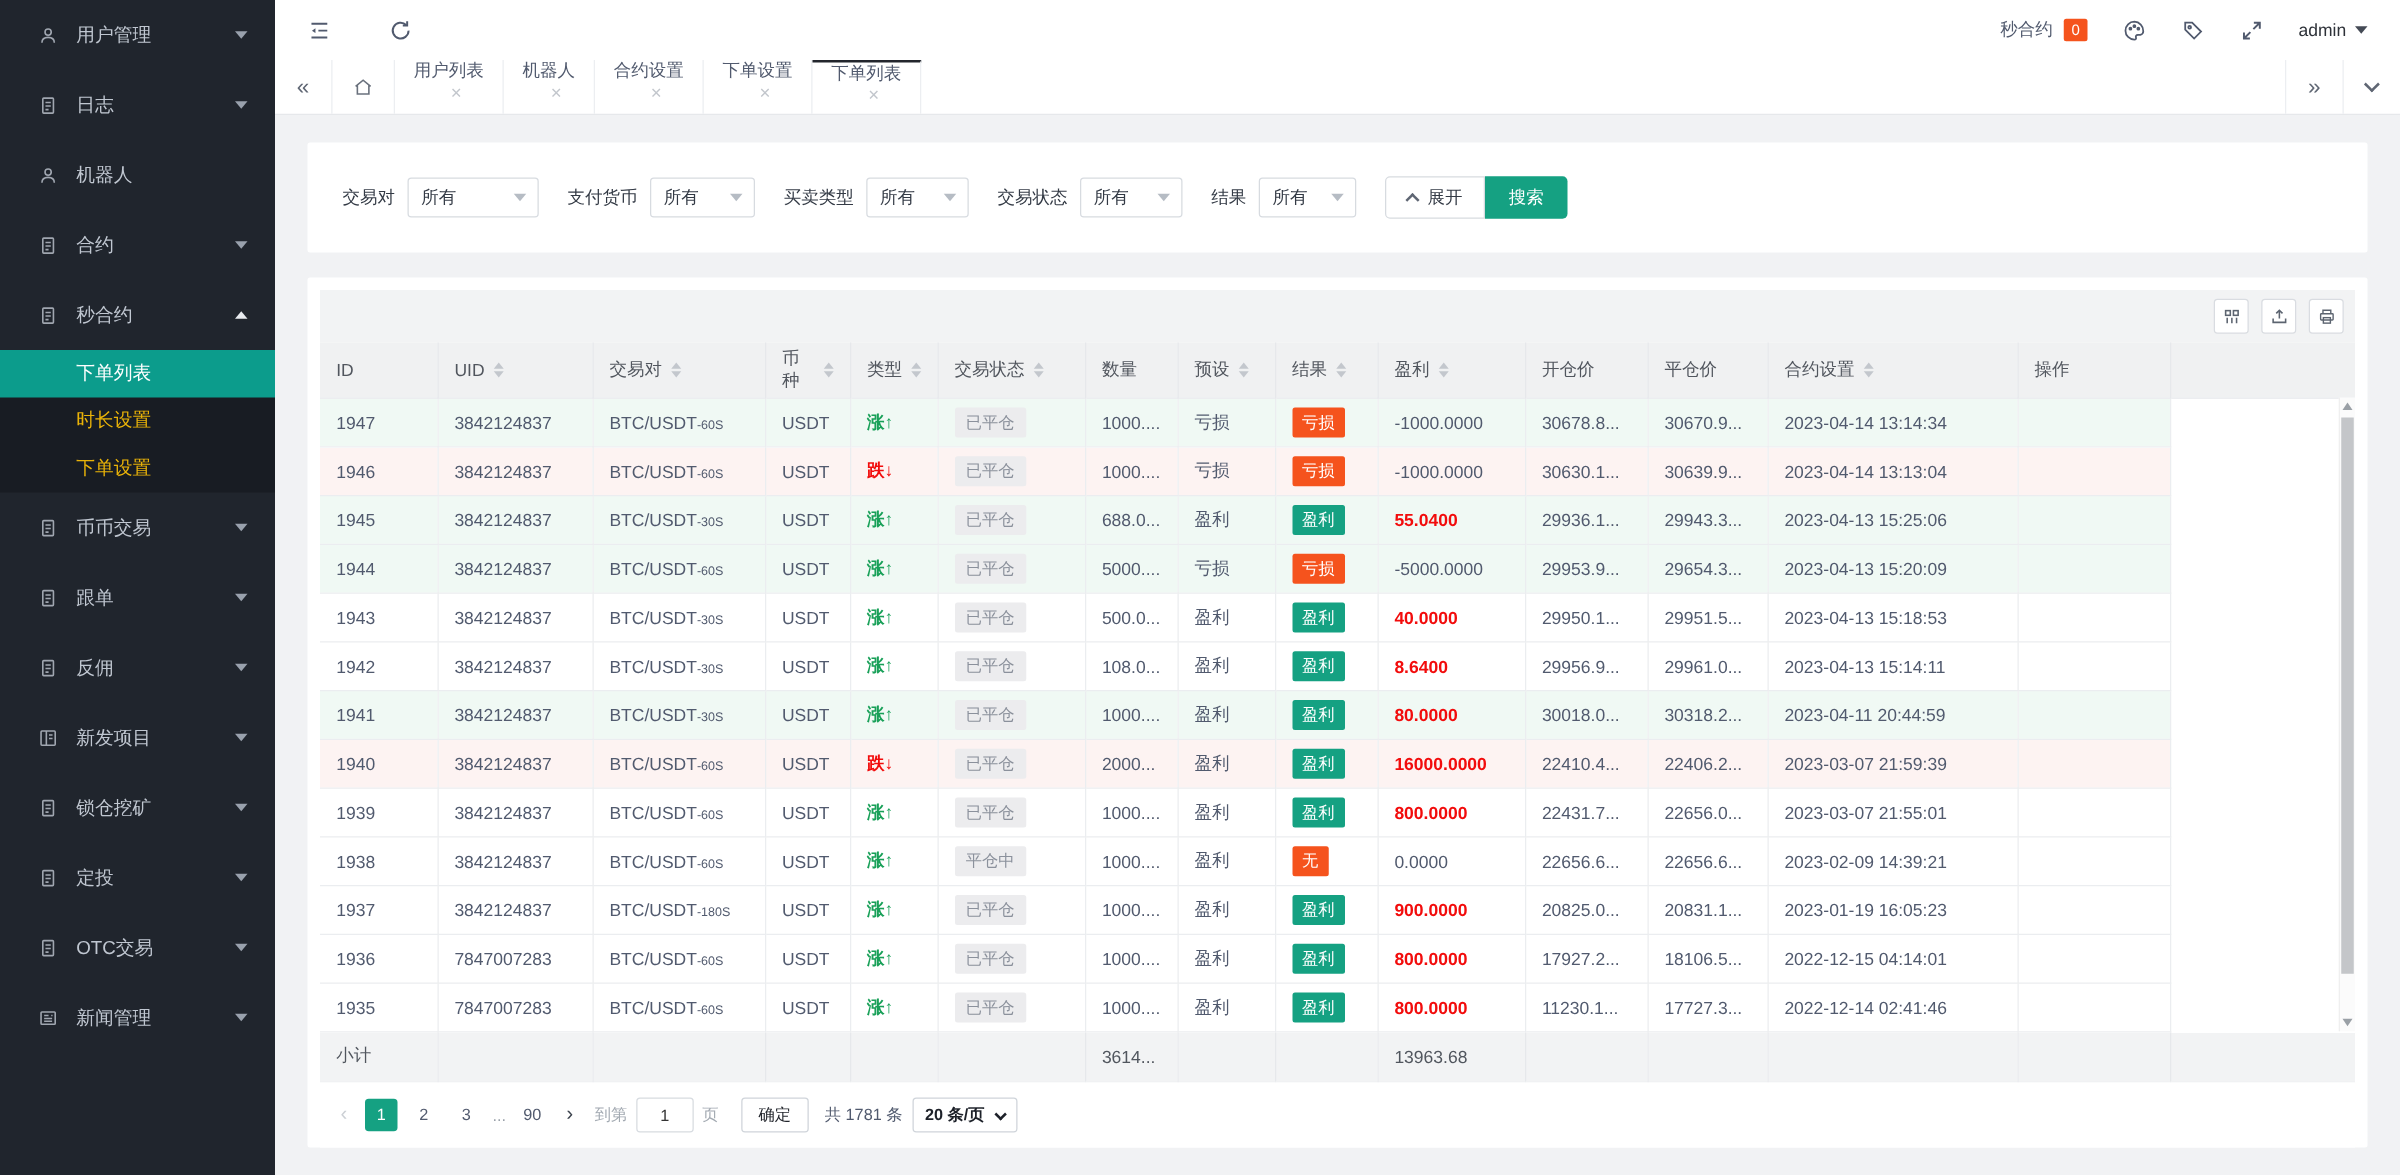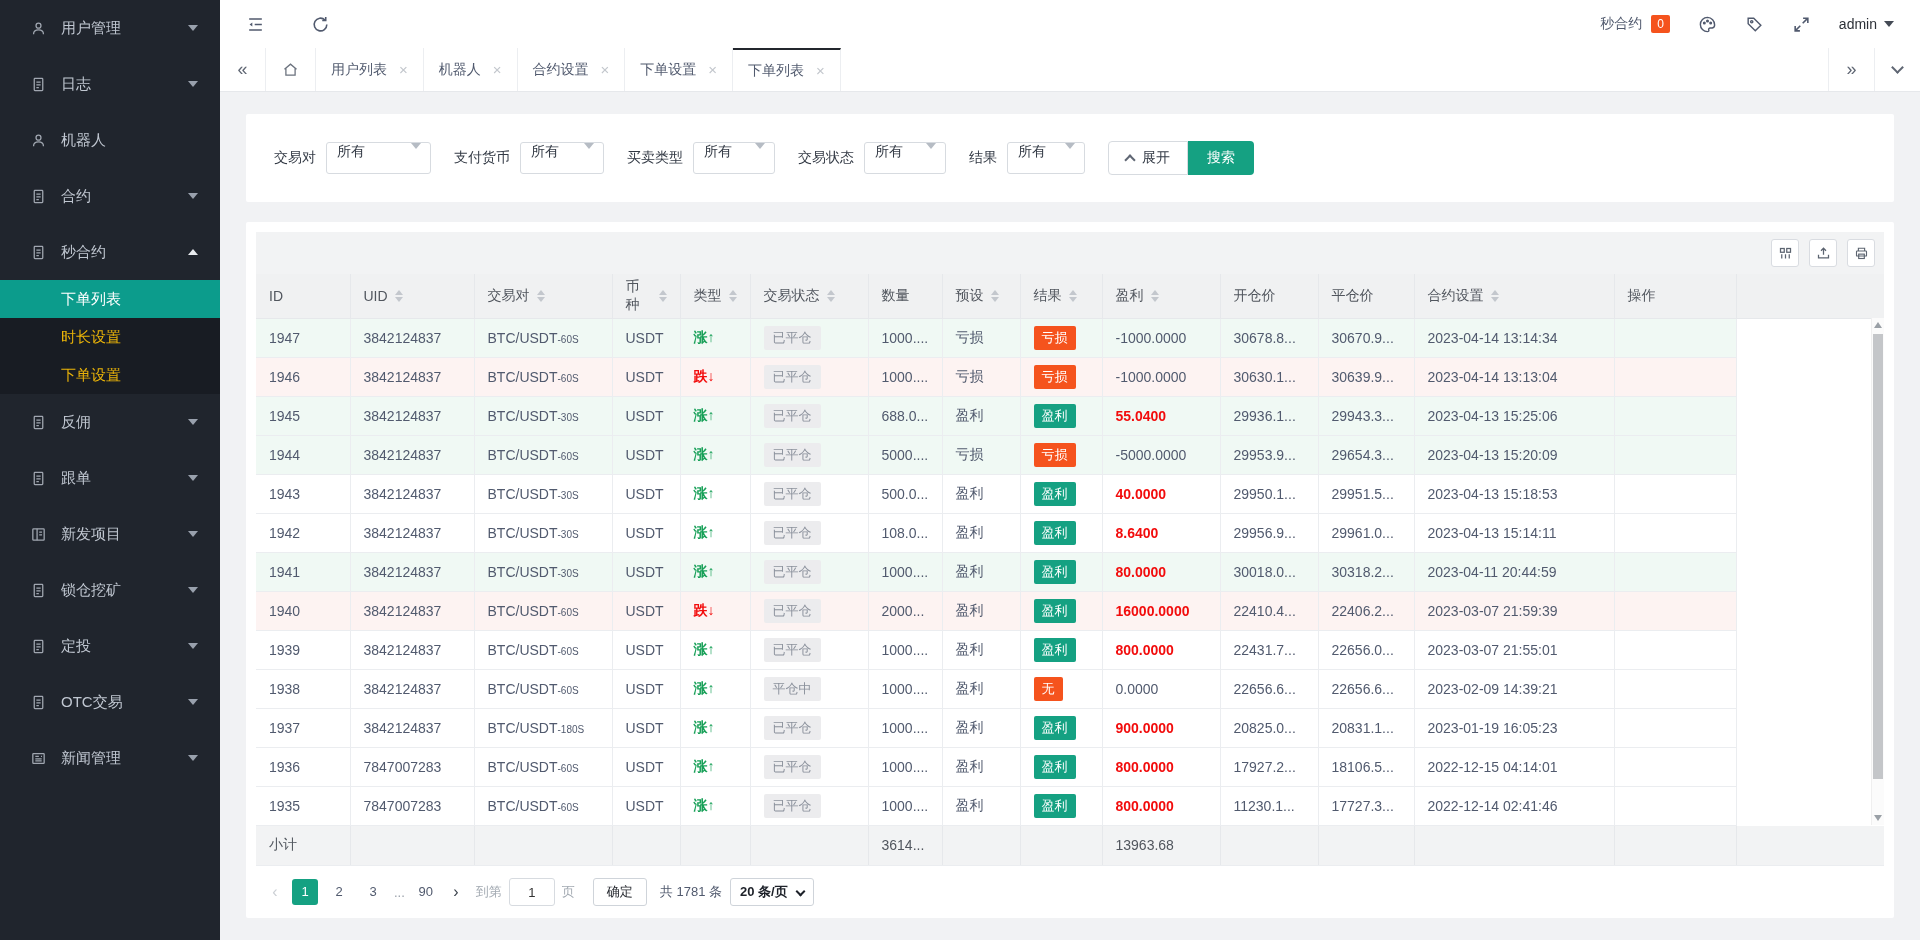--- a/index.html
+++ b/index.html
@@ -33,34 +33,34 @@
   .caret { width:0; height:0; border-left:5px solid transparent; border-right:5px solid transparent; border-top:6px solid #444a55; margin-left:7px; }
 
   
   .tabbar { height:44px; background:#fff; display:flex; align-items:stretch; border-bottom:1px solid #e6e8eb; }
   .tab-ctrl { width:46px; display:flex; align-items:center; justify-content:center; color:#5f6673;
     font-size:18px; border-right:1px solid #eceef1; cursor:pointer; }
   .tab-ctrl.right { border-right:none; border-left:1px solid #eceef1; }
   .tab-home { width:50px; display:flex; align-items:center; justify-content:center; border-right:1px solid #eceef1; color:#6a717d; cursor:pointer;}
   .tab-home svg { width:17px; height:17px; }
   .tab { display:flex; align-items:center; padding:0 15px; border-right:1px solid #eceef1;
-    font-size:14px; color:#515a6e; cursor:pointer; position:relative; }
+    font-size:14px; color:#515a6e; cursor:pointer; position:relative;flex-direction:column; }
   .tab .tab-close { margin-left:12px; color:#c2c6cc; font-size:15px; cursor:pointer; }
   .tab.active { border-top:2px solid var(--tab-bar); }
   .tab-spacer { flex:1; }
   .chevron-dn { width:9px; height:9px; border-right:2px solid #5f6673; border-bottom:2px solid #5f6673; transform:rotate(45deg); margin-top:-4px;}
 
   
   .content { padding:22px 26px; }
   .card { background:#fff; border-radius:2px; }
   .filter-card { height:88px; display:flex; align-items:center; padding:0 28px; }
   .f-group { display:flex; align-items:center; margin-right:23px; }
   .f-label { font-size:14px; color:#333a45; margin-right:10px; white-space:nowrap; }
   .select { height:32px; border:1px solid #d7dbe0; border-radius:3px; background:#fff;
-    display:flex; justify-content:space-between; padding:0 9px 0 10px; cursor:pointer; }
+    display:flex; align-items:center; justify-content:space-between; padding:0 9px 0 10px; cursor:pointer; }
   .sel-val { font-size:14px; color:#333a45; }
   .sel-arrow { width:0; height:0; border-left:5px solid transparent; border-right:5px solid transparent; border-top:6px solid #b6bcc4; margin-left:10px;}
   .btn-expand { height:34px; display:flex; align-items:center; padding:0 17px; background:#fff;
     border:1px solid #d7dbe0; border-radius:4px 0 0 4px; font-size:14px; color:#333a45; cursor:pointer; }
   .btn-expand .chevron-up { width:8px; height:8px; border-left:2px solid #5f6673; border-top:2px solid #5f6673; transform:rotate(45deg); margin:3px 8px 0 0; }
   .btn-search { height:34px; padding:0 19px; background:var(--teal); color:#fff; border:none;
     border-radius:0 4px 4px 0; font-size:14px; cursor:pointer; }
 
   
   .table-card { margin-top:20px; padding:10px 10px 0 10px; }
@@ -183,31 +183,41 @@
         <div class="side-sub">时长设置</div>
         <div class="side-sub">下单设置</div>
       </div>
       <div class="side-item">
         <span class="s-icon">
           <svg viewBox="0 0 24 24" fill="none" stroke="currentColor" stroke-width="1.8">
             <rect x="6" y="3.5" width="12" height="17" rx="1"></rect>
             <path d="M9 8.5h6M9 12.5h6M9 16.5h3.5"></path>
           </svg>
         </span>
-        <span class="s-label">反佣</span>
+        <span class="s-label">币币交易</span>
         <i class="chev down"></i>
       </div>
       <div class="side-item">
         <span class="s-icon">
           <svg viewBox="0 0 24 24" fill="none" stroke="currentColor" stroke-width="1.8">
             <rect x="6" y="3.5" width="12" height="17" rx="1"></rect>
             <path d="M9 8.5h6M9 12.5h6M9 16.5h3.5"></path>
           </svg>
         </span>
         <span class="s-label">跟单</span>
+        <i class="chev down"></i>
+      </div>
+      <div class="side-item">
+        <span class="s-icon">
+          <svg viewBox="0 0 24 24" fill="none" stroke="currentColor" stroke-width="1.8">
+            <rect x="6" y="3.5" width="12" height="17" rx="1"></rect>
+            <path d="M9 8.5h6M9 12.5h6M9 16.5h3.5"></path>
+          </svg>
+        </span>
+        <span class="s-label">反佣</span>
         <i class="chev down"></i>
       </div>
       <div class="side-item">
         <span class="s-icon">
           <svg viewBox="0 0 24 24" fill="none" stroke="currentColor" stroke-width="1.8">
             <rect x="4" y="4" width="16" height="16" rx="1"></rect>
             <path d="M10 4v16M13 8.5h4M13 12.5h4"></path>
           </svg>
         </span>
         <span class="s-label">新发项目</span>

